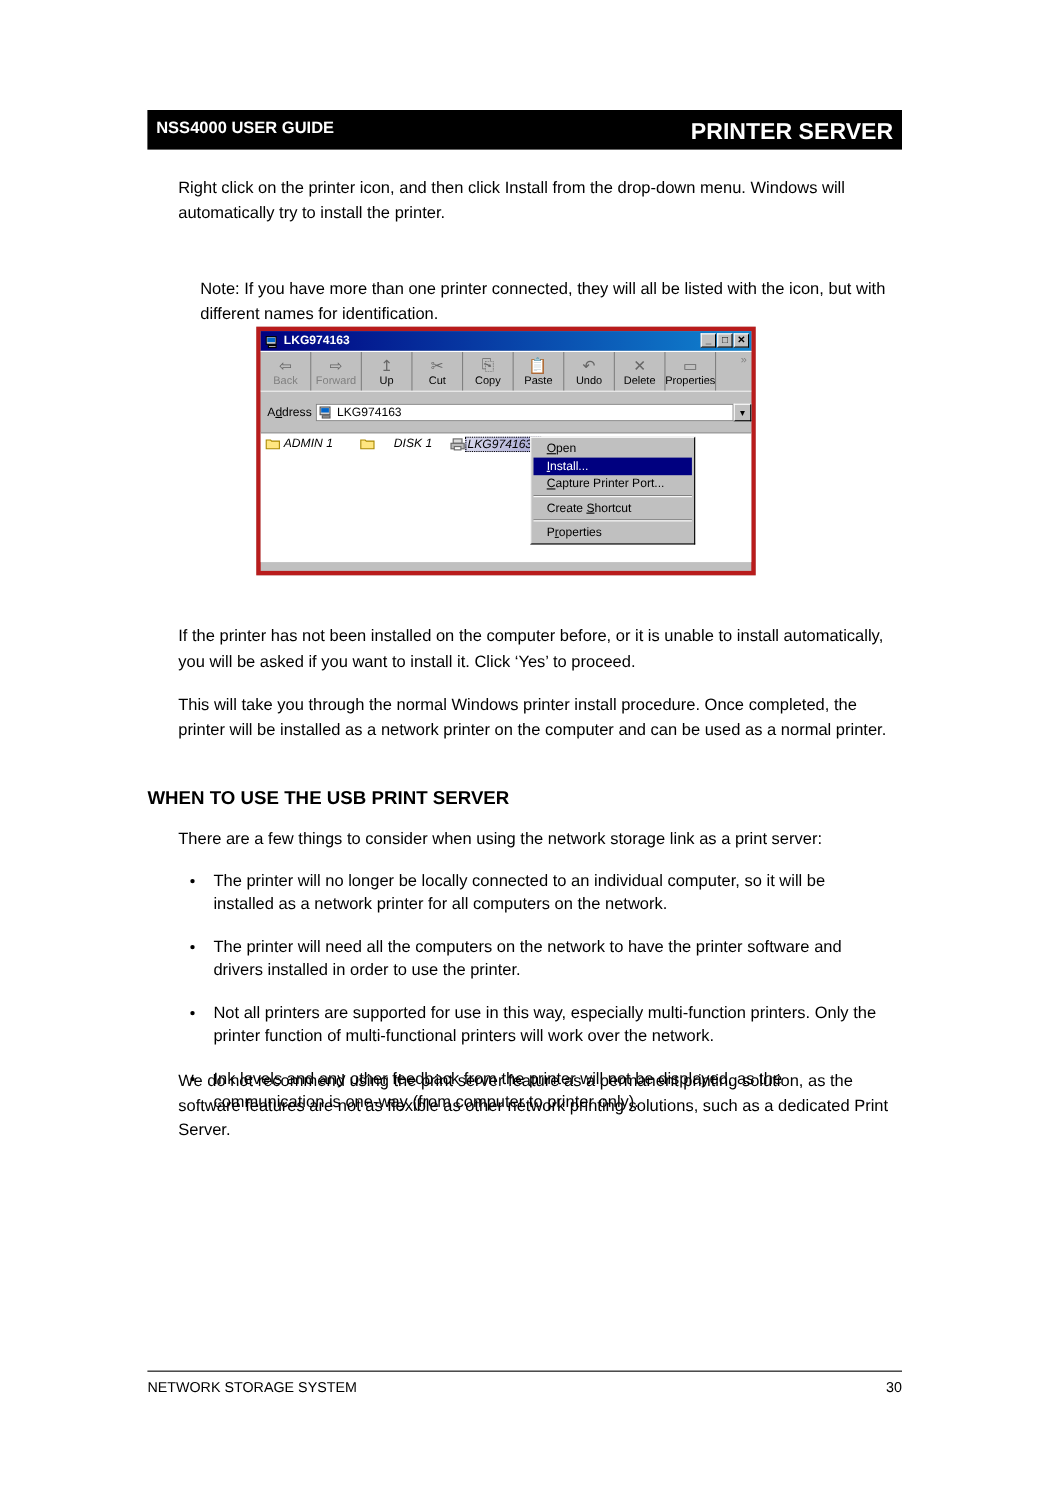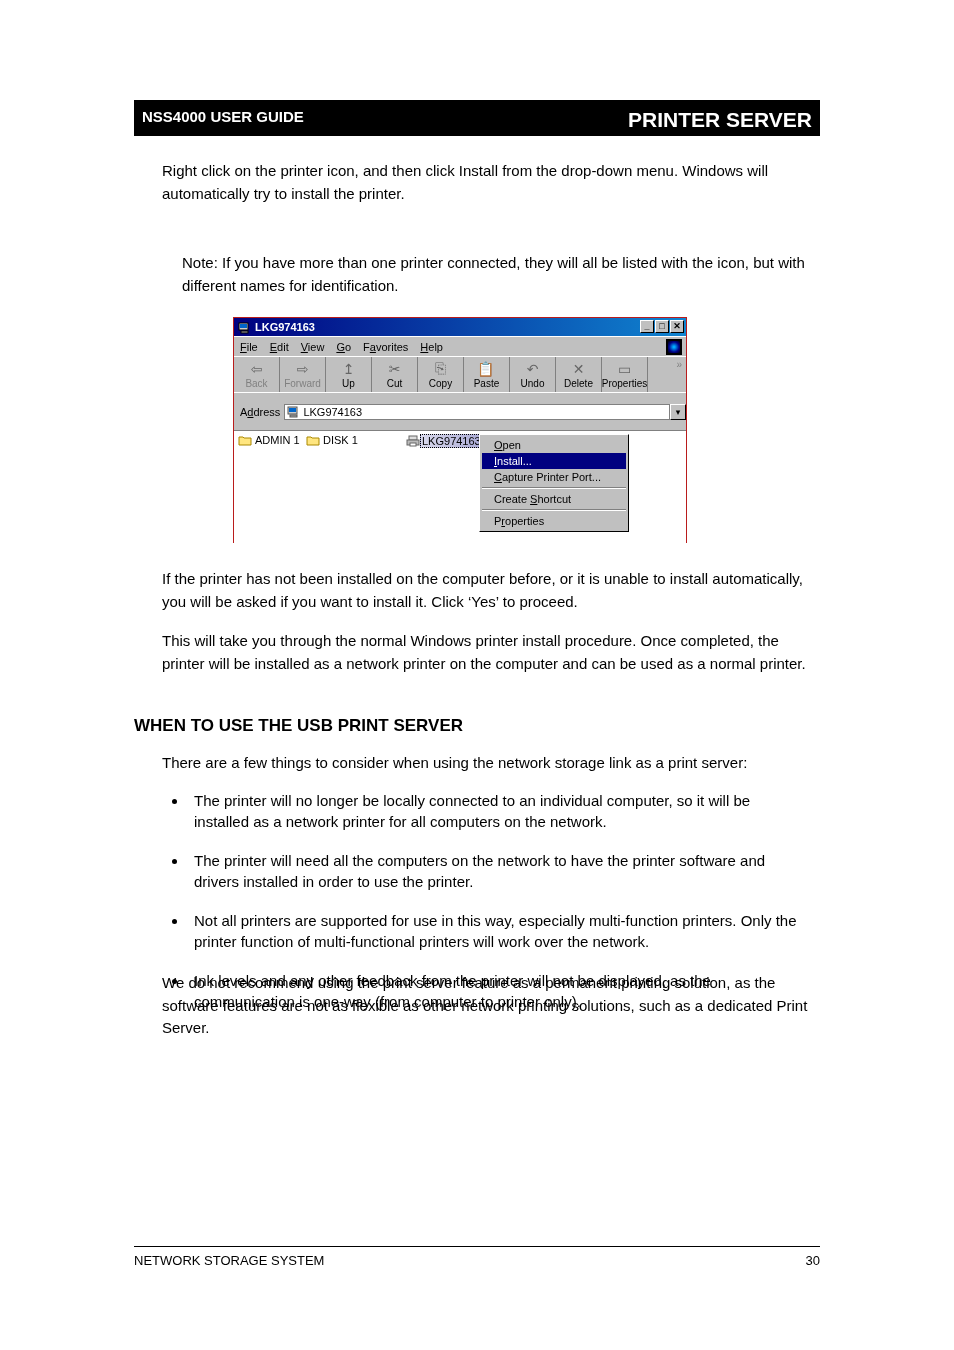--- a/index.html
+++ b/index.html
@@ -34,22 +34,21 @@
   .para2 { left: 162px; top: 252px; width: 660px; line-height: 1.5; margin-left: 20px; }
 
   
   .screenshot {
     position: absolute;
     left: 233px;
     top: 297px;
     width: 454px;
     height: 226px;
     background: #c0c0c0;
-    border: 1px solid #b91c1c;
-    margin-top: 20px;
+    border: 4px solid #b91c1c;
   }
   .titlebar {
     height: 18px;
     background: linear-gradient(to right, #000080, #1084d0);
     color: #fff;
     font-size: 11px;
     display: flex;
     align-items: center;
     padding-left: 4px;
     position: relative;
@@ -137,24 +136,24 @@
   }
 
   .content {
     position: relative;
     background:#fff;
     height: 118px;
     border-top:1px solid #808080;
     font-size:11px;
     font-family: Tahoma, Arial, sans-serif;
   }
-  .it { position:absolute; top:3px; display:flex; align-items:center; }
+  .it { position:absolute; top:3px; display:flex; align-items:center;font-style:italic; }
   .it .foldericon { margin-right:3px; }
   .it.a { left: 4px; }
-  .it.b { left: 72px; }
+  .it.b { left: 90px; gap: 14px; }
   .it.c { left: 172px; }
   .it.c .sel {
     background: linear-gradient(to right, rgba(0,0,128,0.15), rgba(0,0,128,0.35));
     border: 1px dotted #000;
     padding: 0 1px;
   }
 
   .ctxmenu {
     position:absolute; left:245px; top:3px;
     width:150px;
@@ -224,29 +223,20 @@
       </svg>
     </span>
     <span>LKG974163</span>
     <div class="winbtns">
       <div class="winbtn">_</div>
       <div class="winbtn">□</div>
       <div class="winbtn">✕</div>
     </div>
   </div>
 
-  <div class="menubar">
-    <span><u>F</u>ile</span>
-    <span><u>E</u>dit</span>
-    <span><u>V</u>iew</span>
-    <span><u>G</u>o</span>
-    <span>F<u>a</u>vorites</span>
-    <span><u>H</u>elp</span>
-    <div class="throbber"></div>
-  </div>
 
   <div class="toolbar">
     <div class="tbtn">
       <div class="ticon">⇦</div>
       <div class="tlab">Back</div>
     </div>
     <div class="tbtn">
       <div class="ticon">⇨</div>
       <div class="tlab">Forward</div>
     </div>

